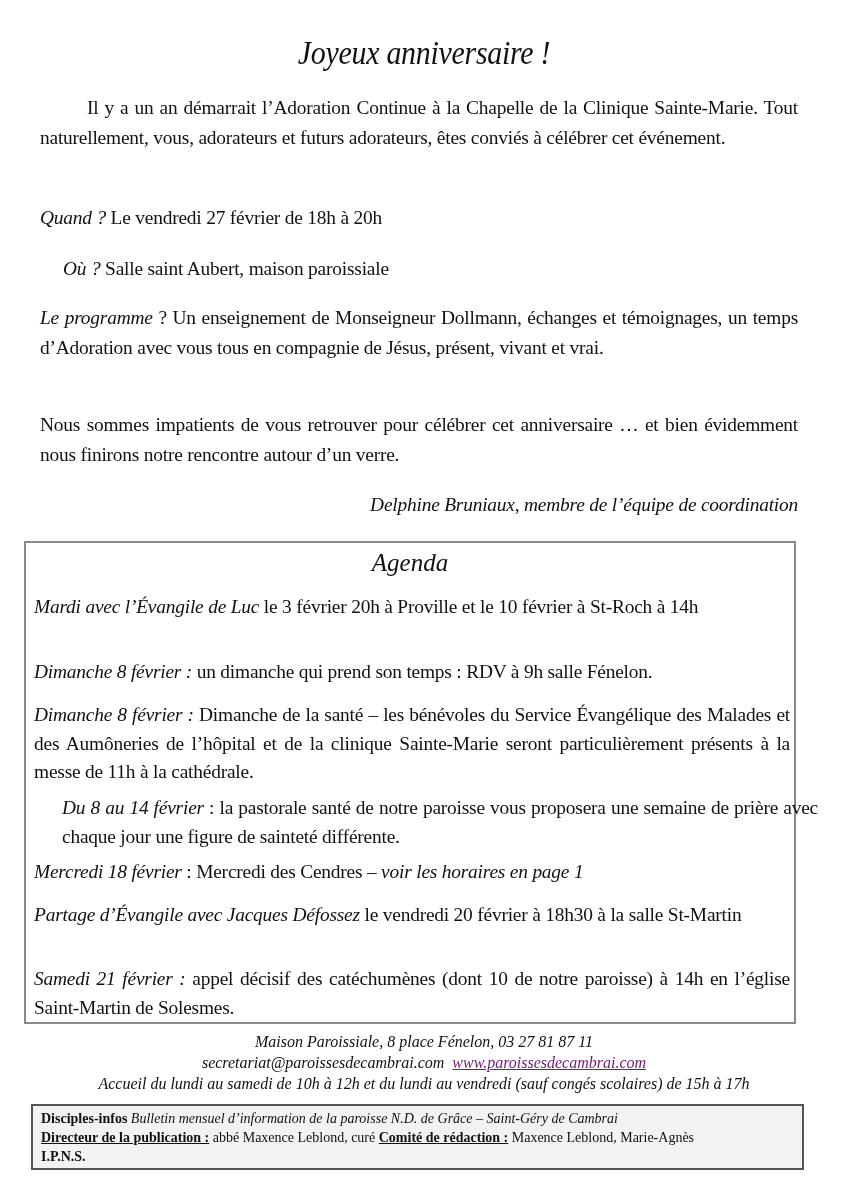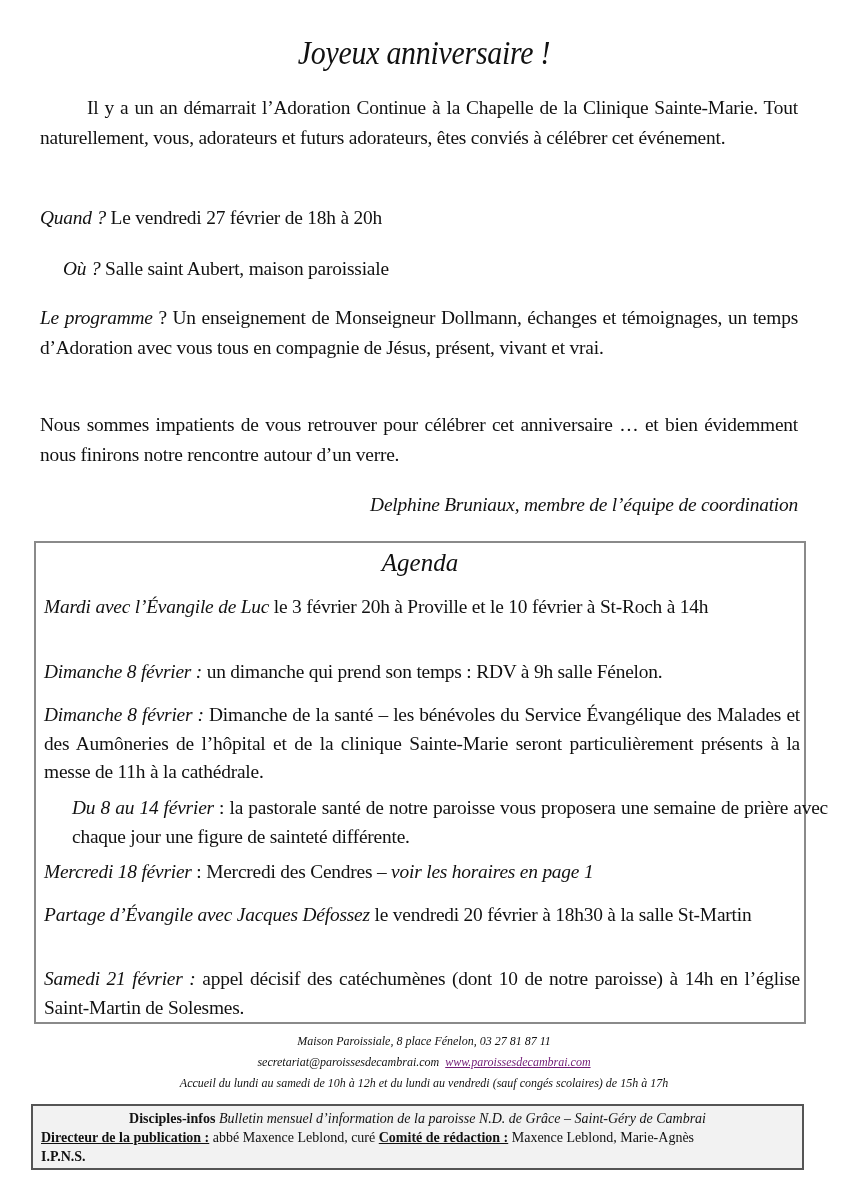--- a/index.html
+++ b/index.html
@@ -6,28 +6,28 @@
   body { width:848px; height:1200px; position:relative; overflow:hidden;
          font-family:"Liberation Serif", "DejaVu Serif", serif; color:#111; }
   .page-title { position:absolute; left:0; width:848px; top:34px; text-align:center;
          font-style:italic; font-size:34px; letter-spacing:-0.3px; transform:scaleX(0.88); transform-origin:center; }
   .body { position:absolute; left:40px; width:758px; font-size:19.4px; line-height:30px; text-align:justify;
           letter-spacing:-0.2px; }
   .body p { margin:0; }
   .indent { text-indent:47px; }
   .it { font-style:italic; }
   .sig { text-align:right; font-style:italic; }
-  .agenda { position:absolute; left:34px; top:541px; width:772px; height:483px; border:2px solid #8a8a8a; box-sizing:border-box; }
+  .agenda { position:absolute; left:24px; top:541px; width:772px; height:483px; border:2px solid #8a8a8a; box-sizing:border-box; }
   .agenda-title { position:absolute; left:0; width:100%; top:6px; text-align:center; font-style:italic; font-size:25px; }
   .agenda-item { position:absolute; left:8px; width:756px; font-size:19.4px; line-height:28.5px; text-align:justify; letter-spacing:-0.2px; }
-  .contact { position:absolute; left:0; width:848px; top:1031px; text-align:center; font-style:italic; font-size:12px; line-height:21px; }
+  .contact { position:absolute; left:0; width:848px; top:1031px; text-align:center; font-style:italic; font-size:16px; line-height:21px; }
   .contact a { color:#701a75; text-decoration:underline; }
   .colophon { position:absolute; left:31px; top:1104px; width:773px; height:66px; border:2px solid #555; box-sizing:border-box;
               background:#f2f2f2; font-size:14px; line-height:19px; padding:3px 8px 0 8px; }
-  .colophon .l1 { text-align:center; }
+  .colophon .l1 { text-align:left; }
   .colophon .row { display:flex; justify-content:space-between; }
   .b { font-weight:bold; }
   .u { text-decoration:underline; font-weight:bold; }
 </style>
 </head>
 <body>
 
 <div class="page-title">Joyeux anniversaire !</div>
 
 <div class="body" style="top:93px;">

